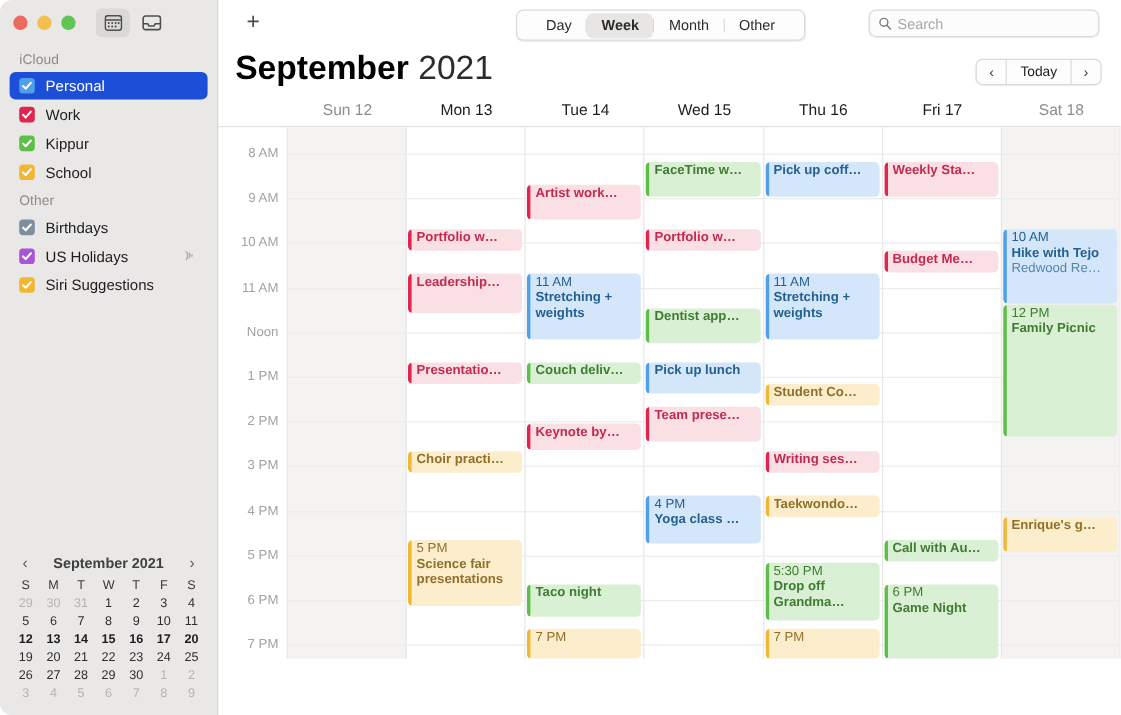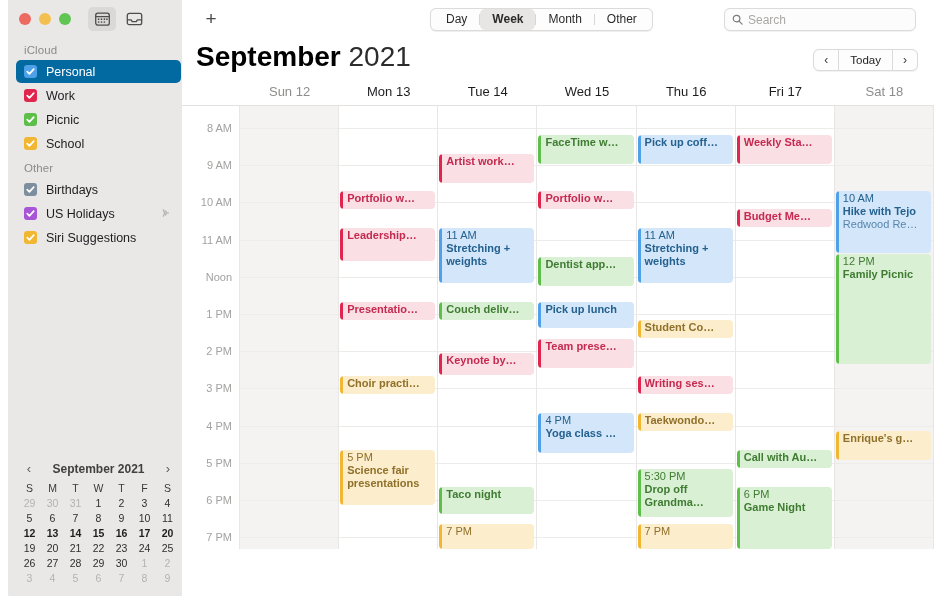--- a/index.html
+++ b/index.html
@@ -12,21 +12,21 @@
   #window {
     position: relative;
     width: 934px; height: 596px;
     background: #ffffff;
     border-radius: 10px;
     overflow: hidden;
   }
 
   
   #sidebar {
-    position: absolute; left: 8px; top: 0;
+    position: absolute; left: 0; top: 0;
     width: 182px; height: 596px;
     background: #e9e8e7;
     border-right: 1px solid #d2d1d0;
   }
   #titlebar-left { height: 38px; position: relative; }
   .lights { position: absolute; left: 11px; top: 13px; display: flex; gap: 8px; }
   .light { width: 12px; height: 12px; border-radius: 50%; }
   .light.red { background: #ec6a5f; }
   .light.yellow { background: #f3c04f; }
   .light.green { background: #61c554; }
@@ -40,21 +40,21 @@
   .sb-section {
     font-size: 11.5px; color: #8c8b8a;
     padding: 6px 0 3px 16px; letter-spacing: .1px;
   }
   .sb-item {
     display: flex; align-items: center;
     height: 23px; margin: 1px 8px; padding: 0 0 0 8px;
     border-radius: 5px; font-size: 12.5px; color: #1d1d1f;
     position: relative;
   }
-  .sb-item.active { background: #0369a1; color: #ffffff; }
+  .sb-item.active { background: #1d4ed8; color: #ffffff; }
   .cb {
     width: 13px; height: 13px; border-radius: 3px;
     display: flex; align-items: center; justify-content: center;
     margin-right: 9px; flex: none;
   }
   .cb svg { width: 9px; height: 9px; }
   .sb-label { white-space: nowrap; overflow: hidden; }
   .sub-ic { position: absolute; right: 8px; top: 4px; opacity: .45; }
 
   
@@ -88,21 +88,21 @@
   }
   #add-btn {
     position: absolute; left: 18px; top: 8px;
     width: 22px; height: 22px; font-size: 19px; color: #4a4a4a;
     display: flex; align-items: center; justify-content: center; font-weight: 300;
   }
   #seg {
     position: absolute; left: 248px; top: 8px;
     display: flex; align-items: center;
     background: #fdfdfd; border: 1px solid #dcdbda;
-    border-radius: 6px; height: 23px; padding: 3px;
+    border-radius: 6px; height: 23px; padding: 12px;
     box-shadow: 0 0.5px 1px rgba(0,0,0,.07);
   }
   .seg-btn {
     font-size: 12px; color: #2b2b2b; padding: 0 12px;
     height: 21px; line-height: 21px; border-radius: 5px; position: relative;
   }
   .seg-btn.on { background: #e7e6e5; font-weight: bold; }
   .seg-sep { width: 1px; height: 11px; background: #d8d7d6; }
   #search {
     position: absolute; right: 18px; top: 8px;
@@ -256,21 +256,21 @@
             </svg>
           </span>
           <span class="sb-label">Work</span>
         </div>
         <div class="sb-item">
           <span class="cb" style="background: rgb(93, 191, 73);">
             <svg viewBox="0 0 10 10">
               <path d="M1.4 5.2 L3.8 7.6 L8.6 2.3" fill="none" stroke="#fff" stroke-width="1.9" stroke-linecap="round" stroke-linejoin="round"></path>
             </svg>
           </span>
-          <span class="sb-label">Picnic</span>
+          <span class="sb-label">Kippur</span>
         </div>
         <div class="sb-item">
           <span class="cb" style="background: rgb(242, 183, 50);">
             <svg viewBox="0 0 10 10">
               <path d="M1.4 5.2 L3.8 7.6 L8.6 2.3" fill="none" stroke="#fff" stroke-width="1.9" stroke-linecap="round" stroke-linejoin="round"></path>
             </svg>
           </span>
           <span class="sb-label">School</span>
         </div>
         <div class="sb-section">Other</div>

